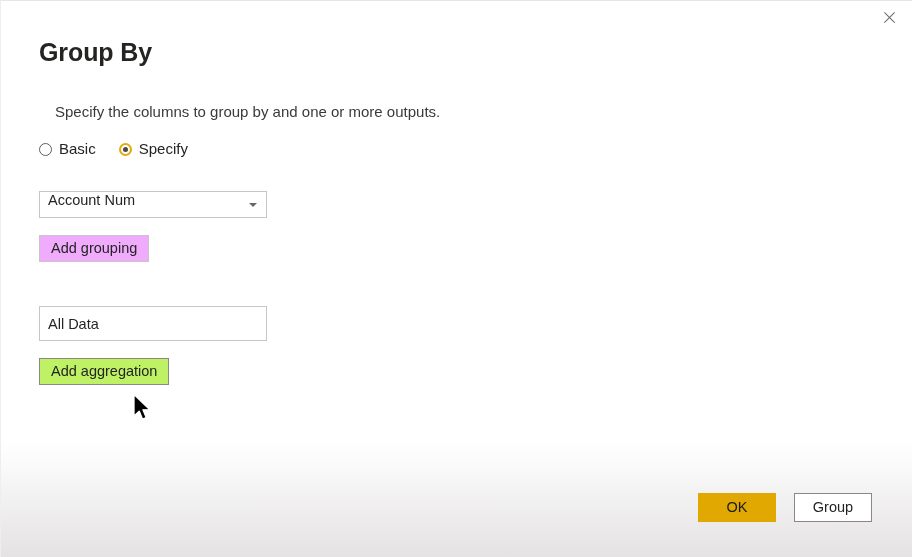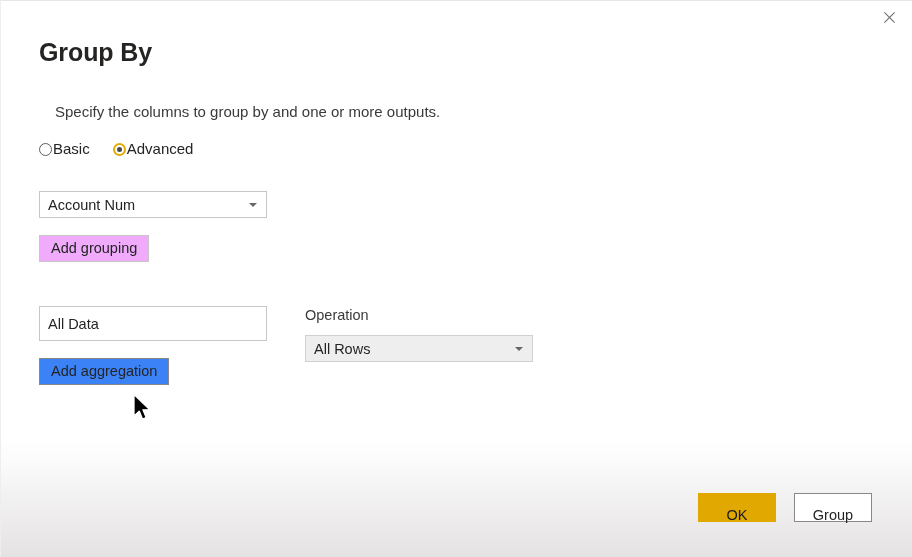--- a/index.html
+++ b/index.html
@@ -78,21 +78,21 @@
   
   .radio-row {
     display: flex;
     align-items: center;
     margin-top: 19px;
     gap: 23px;
   }
   .radio-option {
     display: flex;
     align-items: center;
-    gap: 1px;
+    gap: 7px;
     cursor: pointer;
     user-select: none;
   }
   .radio-mark {
     width: 13px;
     height: 13px;
     border-radius: 50%;
     border: 1.4px solid #605e5c;
     box-sizing: border-box;
     position: relative;
@@ -121,21 +121,21 @@
   }
 
   
   .combo {
     position: relative;
     box-sizing: border-box;
     height: 27px;
     border: 1px solid #c8c6c4;
     background: #ffffff;
     display: flex;
-    align-items: center;
+    align-items: flex-start;
     padding: 0 26px 0 8px;
     font-size: 14.5px;
     color: #252423;
     cursor: pointer;
   }
   .combo.filled {
     background: #eeeeee;
     border-color: #d2d0ce;
   }
   .combo.empty {
@@ -178,21 +178,21 @@
     font-size: 14.5px;
     color: #252423;
     padding: 0 11px;
     cursor: pointer;
     line-height: 25px;
     display: inline-block;
     white-space: nowrap;
   }
   .push-btn.hovered {
     border-color: #8a8886;
-    background: #3b82f6;
+    background: #bef264;
   }
 
   
   .grouping-combo-wrap {
     margin-top: 34px;
     width: 228px;
   }
   .add-grouping-wrap { margin-top: 17px; }
 
   
@@ -225,21 +225,21 @@
   .footer-btn {
     box-sizing: border-box;
     width: 78px;
     height: 29px;
     font-family: "Liberation Sans", sans-serif;
     font-size: 14.5px;
     line-height: 27px;
     text-align: center;
     cursor: pointer;
     border: 1px solid transparent;
-    padding: 8px;
+    padding: 0;
   }
   .footer-btn.primary {
     background: #e0a800;
     color: #1a1a1a;
     border-color: #e0a800;
   }
   .footer-btn.secondary {
     background: #ffffff;
     color: #252423;
     border-color: #8a8886;
@@ -276,21 +276,21 @@
 
     <div class="radio-row">
 
       <div class="radio-option">
         <span class="radio-mark"></span>
         <span class="radio-label">Basic</span>
       </div>
 
       <div class="radio-option">
         <span class="radio-mark checked"></span>
-        <span class="radio-label">Advanced</span>
+        <span class="radio-label">Specify</span>
       </div>
 
     </div>
 
     <div class="grouping-combo-wrap">
       <div class="combo">
         <span>Account Num</span>
         <span class="caret"></span>
       </div>
     </div>
@@ -303,27 +303,20 @@
 
       <div>
         <input class="textbox" type="text" value="All Data" style="">
         <div class="add-agg-wrap">
           <button class="push-btn hovered">Add aggregation</button>
         </div>
       </div>
 
       <div></div>
 
-      <div>
-        <div class="col-head">Operation</div>
-        <div class="combo filled">
-          <span>All Rows</span>
-          <span class="caret"></span>
-        </div>
-      </div>
 
       <div></div>
 
 
     </div>
 
     <svg class="cursor" viewBox="0 0 22 30">
       <path d="M2,1.5 L2,23 L7.2,18.1 L10.6,26.2 L14.2,24.6 L10.9,16.8 L17.6,16.6 Z" fill="#000000" stroke="#ffffff" stroke-width="1.3" stroke-linejoin="round"></path>
     </svg>
 

